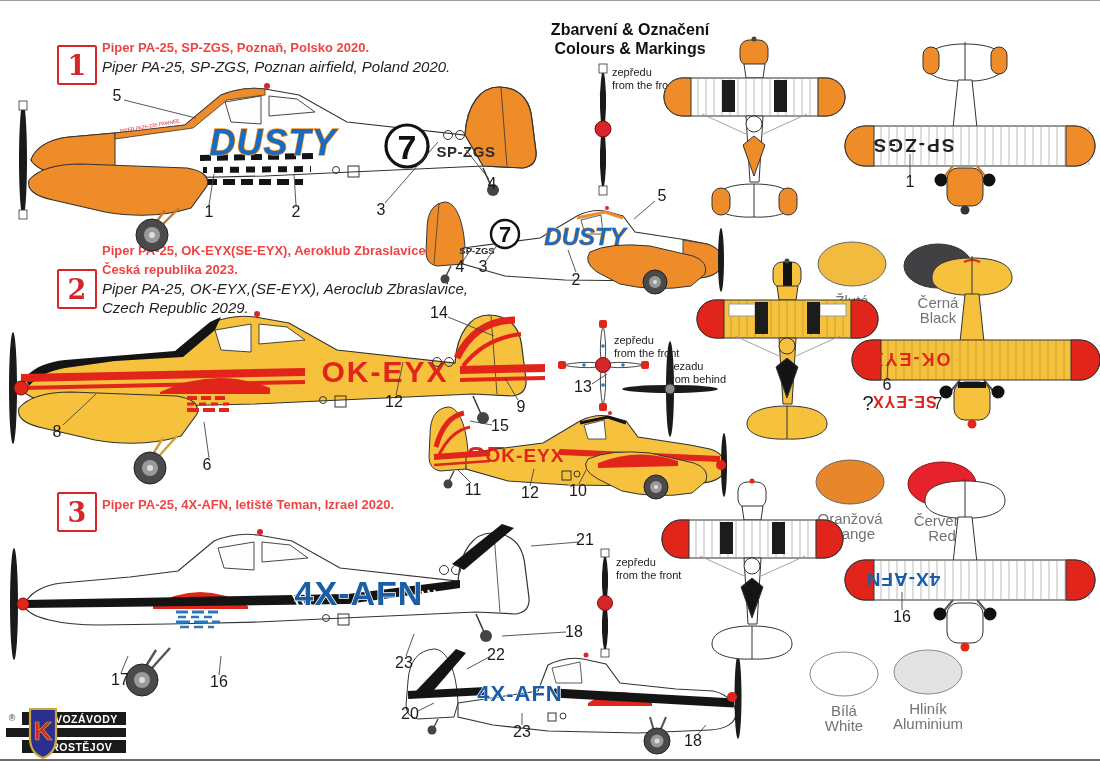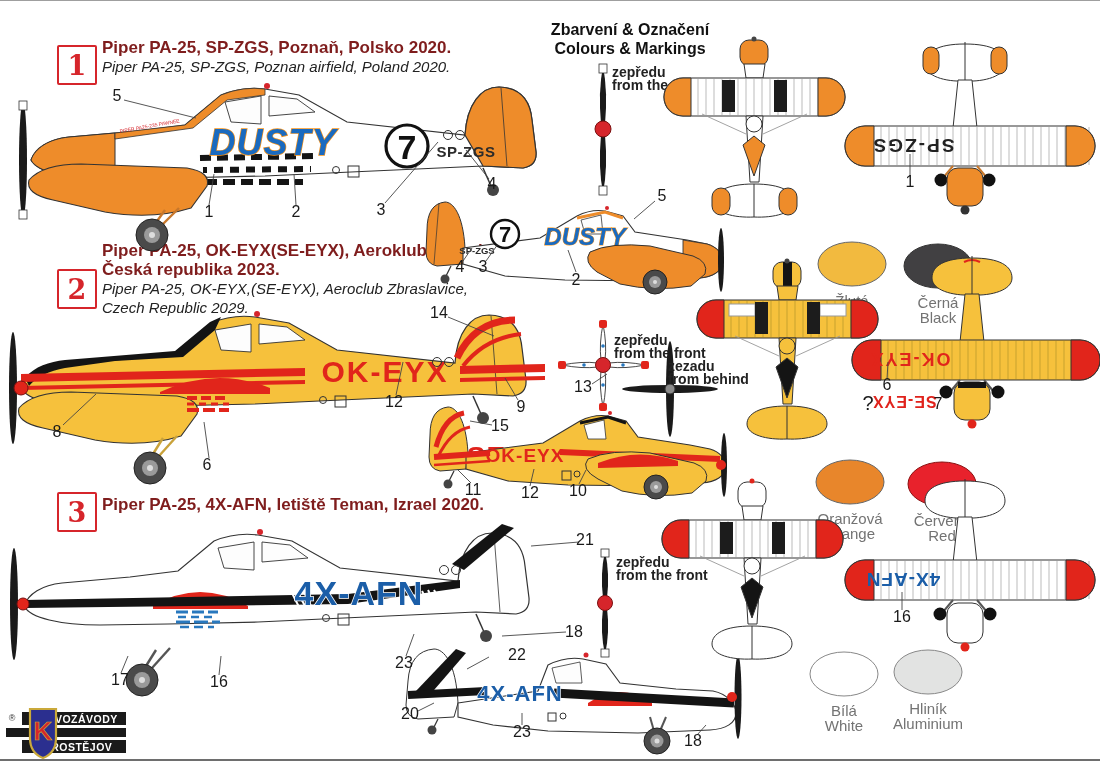--- a/index.html
+++ b/index.html
@@ -5,24 +5,24 @@
   html,body{margin:0;padding:0;background:#9a9a9a;}
   .page{position:relative;width:1100px;height:762px;background:#ffffff;overflow:hidden;
         font-family:"Liberation Sans",sans-serif;color:#111;}
   .edge{position:absolute;left:0;width:1100px;background:#9f9f9f;}
   .title{position:absolute;left:510px;top:20px;width:240px;text-align:center;
          font-weight:bold;font-size:16px;line-height:19px;color:#111;}
   .badge{position:absolute;width:36px;height:36px;border:2.5px solid #D6252B;border-radius:2px;
          background:#fff;display:flex;align-items:center;justify-content:center;
          font-family:"DejaVu Serif",serif;font-weight:bold;font-size:27px;color:#D6252B;}
   .heading{position:absolute;}
-  .heading .cs{font-weight:bold;font-size:17px;line-height:19px;color:#7f1d1d;}
+  .heading .cs{font-weight:bold;font-size:13px;line-height:19px;color:#ef4444;}
   .heading .en{font-style:italic;font-size:15px;line-height:19px;color:#222;}
   .callout{position:absolute;transform:translate(-50%,-50%);font-size:16px;color:#1a1a1a;}
-  .prop-label{position:absolute;font-size:14px;line-height:13px;color:#222;font-weight:bold;}
+  .prop-label{position:absolute;font-size:11px;line-height:13px;color:#222;}
   .swatch{position:absolute;width:84px;text-align:center;}
   .swatch-label{font-size:15px;line-height:15px;color:#737373;margin-top:1px;}
   .se-main{position:absolute;left:444px;top:441px;display:flex;align-items:center;gap:5px;}
   .se-main .num{font-size:16px;color:#1a1a1a;}
   .se-main .reg{font-weight:bold;font-size:28px;letter-spacing:1px;color:#E0231C;}
   .se-alt{position:absolute;left:872px;top:392px;transform:rotate(180deg);
           font-weight:bold;font-size:16px;letter-spacing:1px;color:#E0231C;}
   svg{position:absolute;overflow:visible;}
   svg text{font-family:"Liberation Sans",sans-serif;}
 </style>
@@ -597,18 +597,18 @@
   <span class="callout" style="left:578px;top:491px;">10</span>
   <span class="callout" style="left:887px;top:385px;">6</span>
   <span class="callout" style="left:868px;top:403px;font-size:20px;">?</span>
   <span class="callout" style="left:938px;top:404px;">7</span>
 
   <span class="callout" style="left:585px;top:540px;">21</span>
   <span class="callout" style="left:574px;top:632px;">18</span>
   <span class="callout" style="left:120px;top:680px;">17</span>
   <span class="callout" style="left:219px;top:682px;">16</span>
   <span class="callout" style="left:404px;top:663px;">23</span>
-  <span class="callout" style="left:517px;top:655px;">22</span>
+  <span class="callout" style="left:496px;top:655px;">22</span>
   <span class="callout" style="left:410px;top:714px;">20</span>
   <span class="callout" style="left:522px;top:732px;">23</span>
   <span class="callout" style="left:693px;top:741px;">18</span>
   <span class="callout" style="left:902px;top:617px;">16</span>
 </div>
 
 </body></html>

